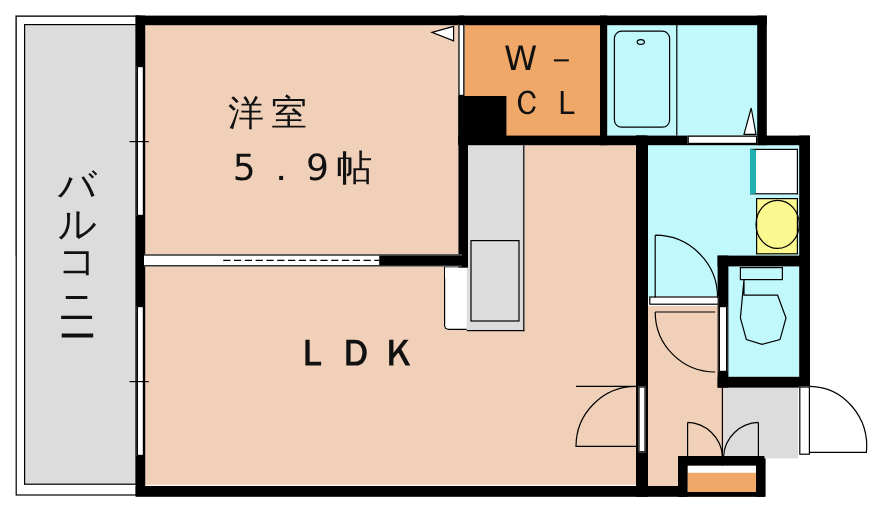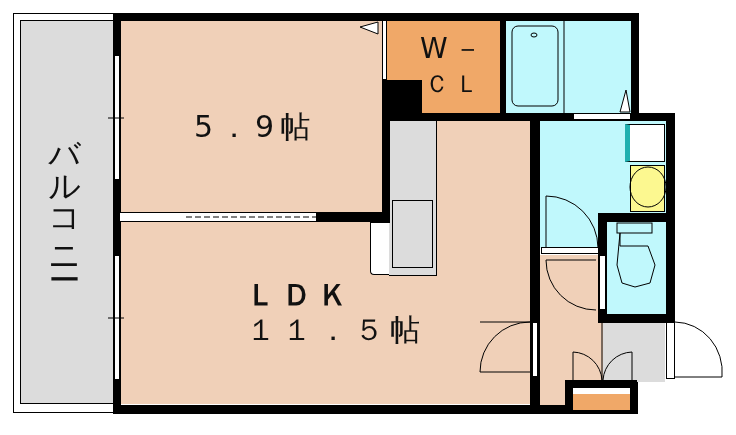--- a/index.html
+++ b/index.html
@@ -70,25 +70,25 @@
   <div class="abs" style="left:382px;top:20px;width:5px;height:60px;background:#fff;border:1px solid #000;"></div>
   <div class="abs" style="left:532px;top:322px;width:6px;height:55px;background:#fff;border:1px solid #000;"></div>
   <div class="abs" style="left:573px;top:113px;width:58px;height:7px;background:#fff;border:1px solid #000;"></div>
   <div class="abs" style="left:541px;top:247px;width:58px;height:7px;background:#fff;border:1px solid #000;"></div>
   <div class="abs" style="left:599px;top:255px;width:7px;height:55px;background:#fff;border:1px solid #000;"></div>
   <div class="abs" style="left:666px;top:322px;width:9px;height:57px;background:#fff;border:1px solid #000;"></div>
 
   <div class="abs" style="left:625px;top:124px;width:40px;height:38px;background:#fff;border:1px solid #000;border-left:5px solid #20b0b0;"></div>
   <div class="abs" style="left:630px;top:165px;width:35px;height:47px;background:#fcf890;border:1px solid #000;"></div>
 
-  <div class="label" style="left:194px;top:112px;">5．9帖</div>
+  <div class="label" style="left:190px;top:80px;">洋室</div>
+  <div class="label" style="left:194px;top:126px;">5．9帖</div>
   <div class="label" style="left:420px;top:35px;font-size:28px;">W－</div>
-  <div class="label" style="left:425px;top:72px;font-size:24px;">ＣＬ</div>
+  <div class="label" style="left:425px;top:72px;font-size:28px;">ＣＬ</div>
   <div class="label" style="left:246px;top:280px;font-weight:bold;">ＬＤＫ</div>
-  <div class="label" style="left:246px;top:315px;">１１．５帖</div>
 
   <svg width="736" height="435">
     <g fill="none" stroke="#000" stroke-width="1">
 
       <rect x="512" y="26" width="46" height="80" rx="6" fill="#c0f8fc"></rect>
       <ellipse cx="534" cy="35" rx="3" ry="2"></ellipse>
       <line x1="564" y1="20" x2="564" y2="113"></line>
 
       <polygon points="620,112 626,90 630,112" fill="#fff"></polygon>
 

